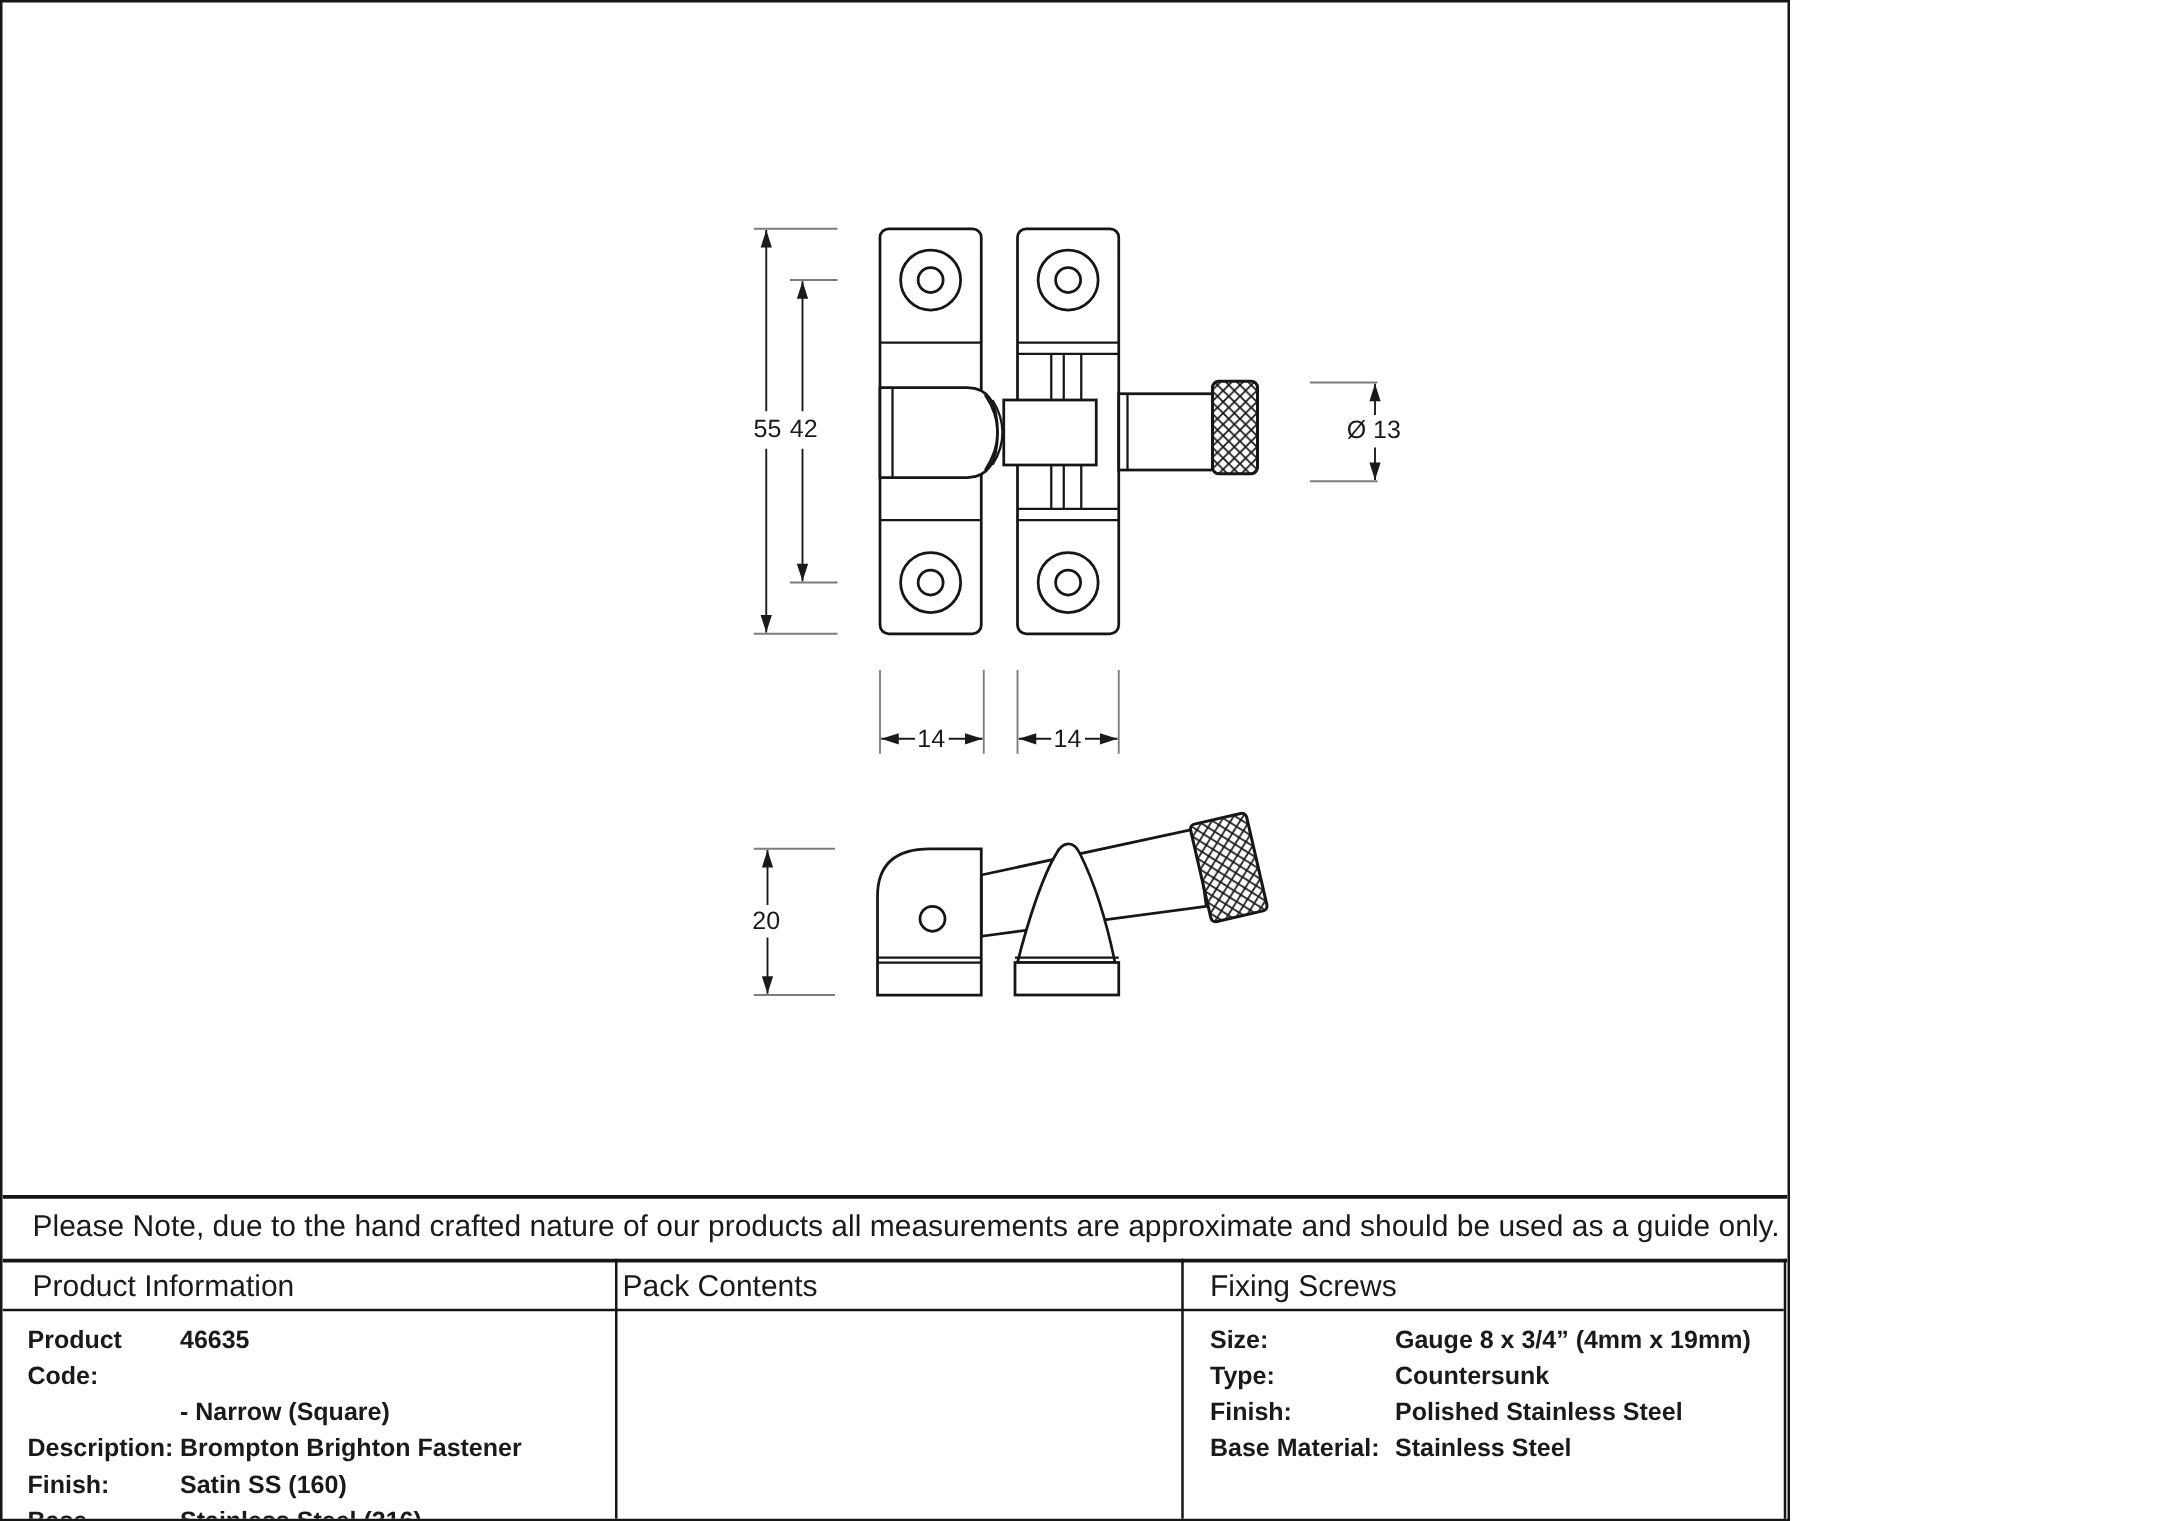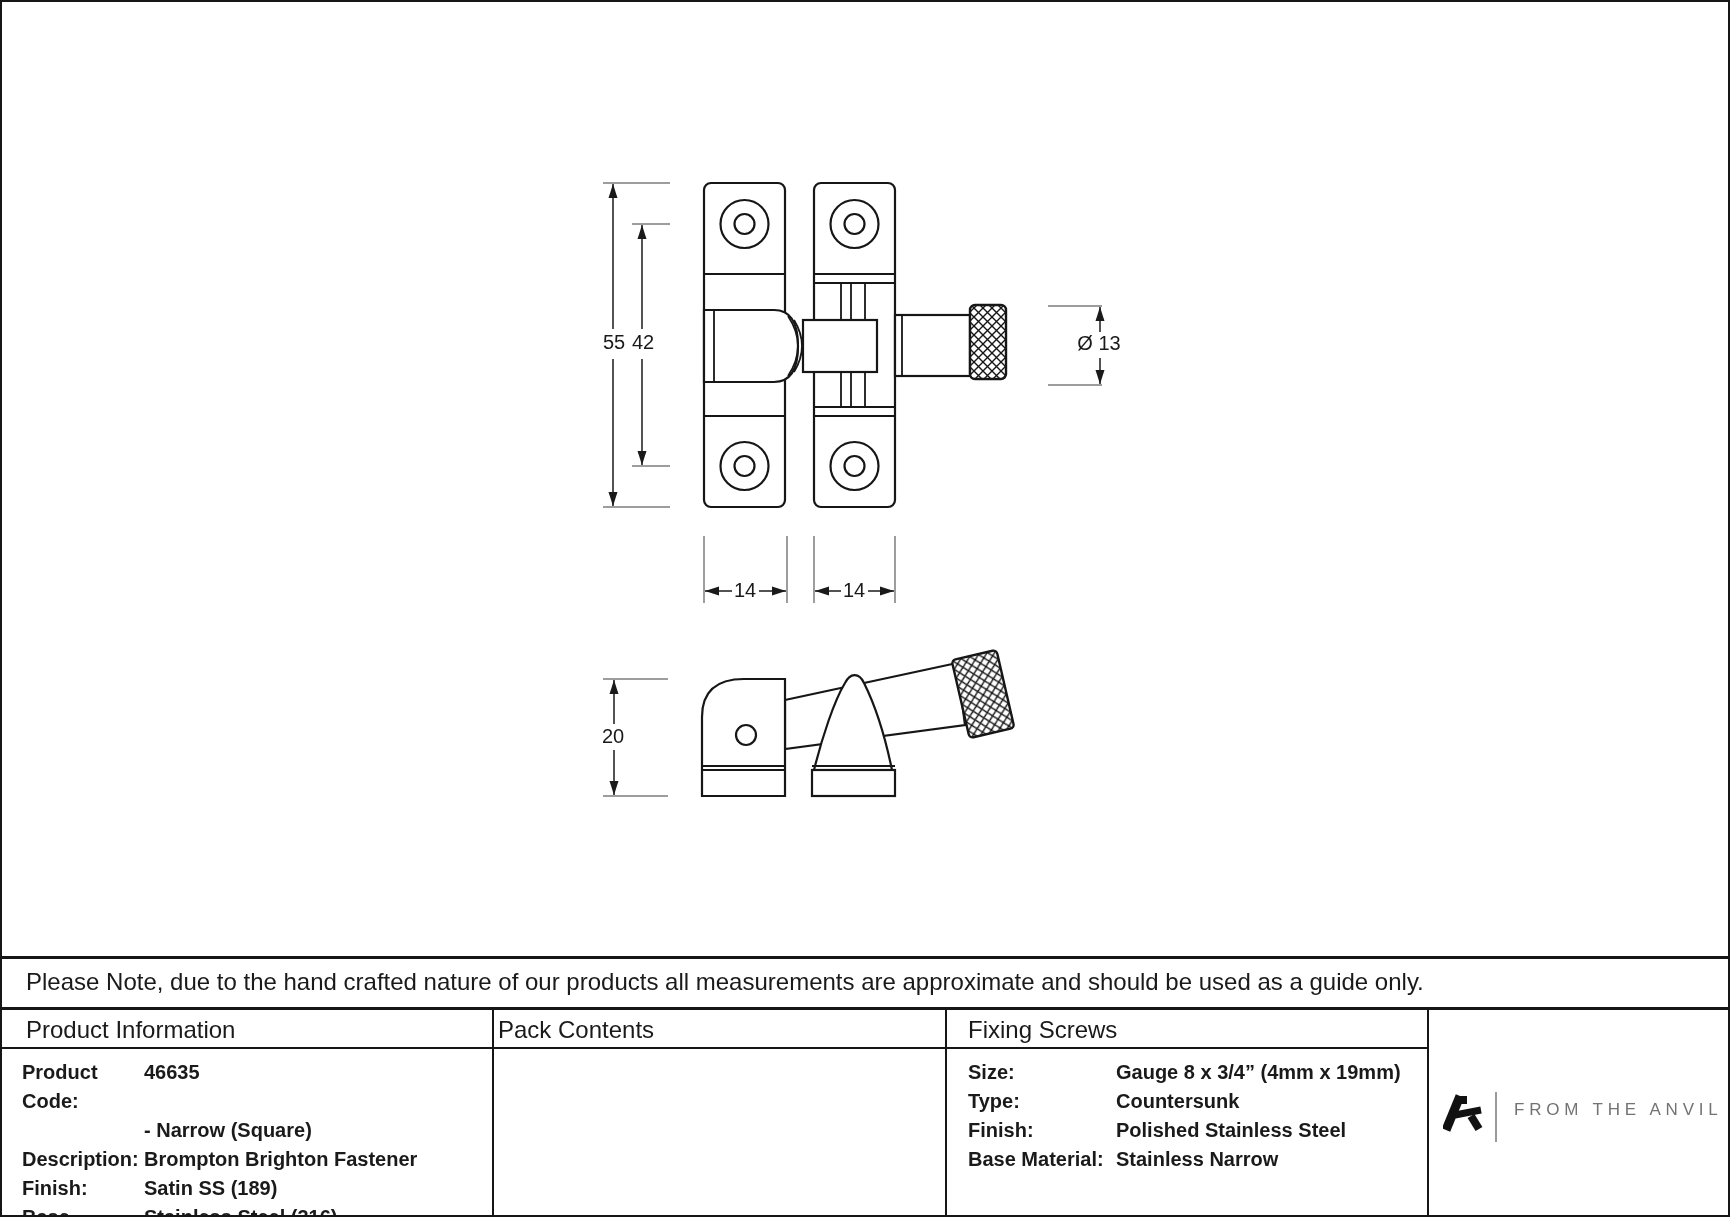--- a/index.html
+++ b/index.html
@@ -1,18 +1,18 @@
 <!DOCTYPE html>
 <html><head>
 <meta charset="utf-8">
 <style>
   html,body { margin:0; padding:0; background:#ffffff; }
   .sheet {
     position:relative;
-    width:1730px; height:1217px;
+    width:1432px; height:1217px;
     box-sizing:border-box;
     border:2px solid #161616;
     background:#ffffff;
     font-family:"Liberation Sans", sans-serif;
     color:#1a1a1a;
     overflow:hidden;
   }
   .abs { position:absolute; }
   .hline { position:absolute; background:#161616; }
   .vline { position:absolute; background:#161616; }
@@ -178,21 +178,21 @@
     <div class="row">
       <span class="lbl"></span>
       <span>- Narrow (Square)</span>
     </div>
     <div class="row">
       <span class="lbl">Description:</span>
       <span>Brompton Brighton Fastener</span>
     </div>
     <div class="row">
       <span class="lbl">Finish:</span>
-      <span>Satin SS (189)</span>
+      <span>Satin SS (160)</span>
     </div>
     <div class="row">
       <span class="lbl">Base Material:</span>
       <span>Stainless Steel (316)</span>
     </div>
   </div>
 
 
   <div class="col col3" style="left:966px">
     <div class="row">
@@ -202,21 +202,21 @@
     <div class="row">
       <span class="lbl">Type:</span>
       <span>Countersunk</span>
     </div>
     <div class="row">
       <span class="lbl">Finish:</span>
       <span>Polished Stainless Steel</span>
     </div>
     <div class="row">
       <span class="lbl">Base Material:</span>
-      <span>Stainless Narrow</span>
+      <span>Stainless Steel</span>
     </div>
   </div>
 
   <svg class="abs" style="left:1441px;top:1090px" width="42" height="42" viewBox="0 0 42 42">
     <g stroke="#111111" fill="none">
       <path d="M3,38 L17,4" stroke-width="9"></path>
       <path d="M13,8 L24,8" stroke-width="8"></path>
       <path d="M12,23 L38,18" stroke-width="7"></path>
       <path d="M28,24 L36,37" stroke-width="8"></path>
     </g>

